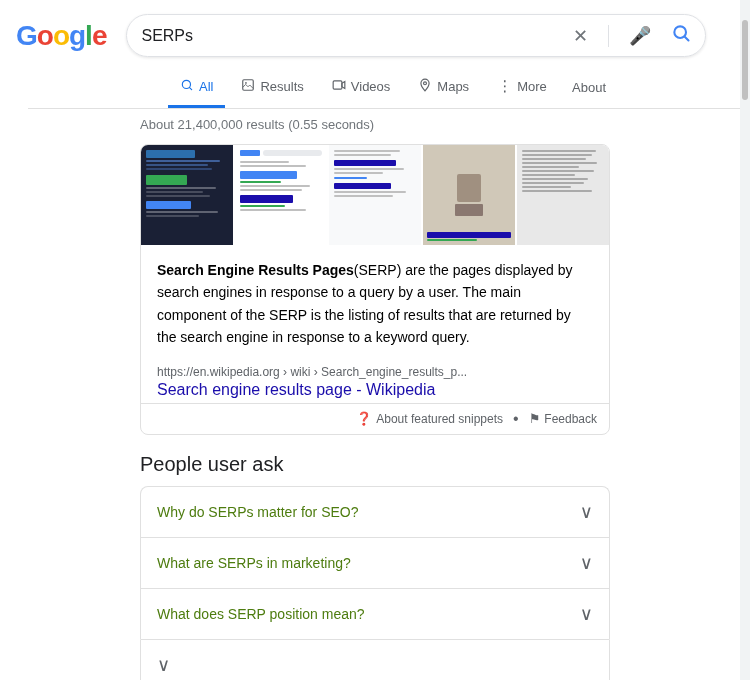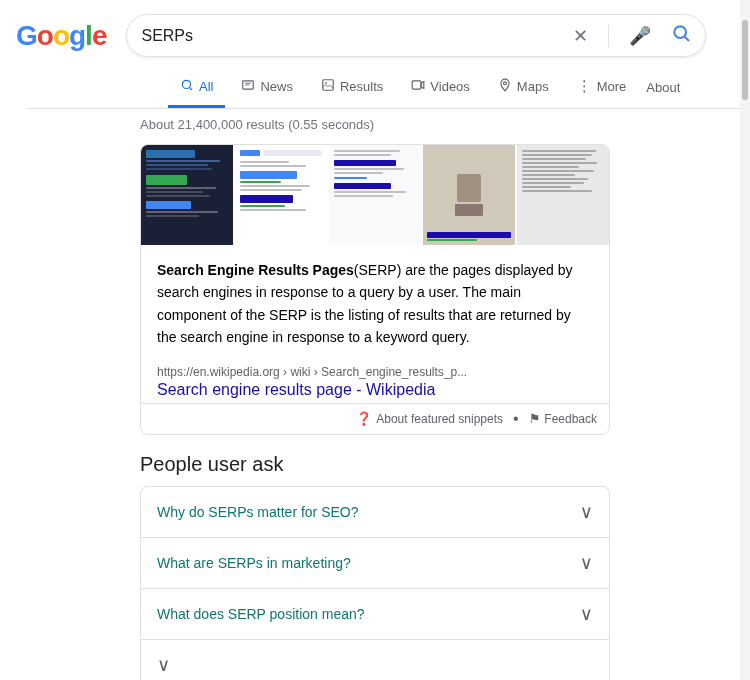--- a/index.html
+++ b/index.html
@@ -204,21 +204,21 @@
       cursor: pointer;
       background: #fff;
     }
     .paa-item:first-of-type { border-radius: 8px 8px 0 0; }
     .paa-item:last-of-type {
       border-bottom: 1px solid #e0e0e0;
       border-radius: 0 0 8px 8px;
     }
     .paa-question {
       font-size: 14px;
-      color: #0f766e;
+      color: #4d7c0f;
     }
     .paa-chevron {
       color: #5f6368;
       font-size: 18px;
     }
 
     
     .scrollbar-area {
       position: fixed;
       right: 0;
@@ -264,30 +264,20 @@
 
 <div class="nav-tabs">
   <div class="nav-tab active">
     <span class="nav-tab-icon">
       <svg width="14" height="14" viewBox="0 0 24 24" fill="none">
         <circle cx="11" cy="11" r="7" stroke="#1a73e8" stroke-width="2"></circle>
         <line x1="16" y1="16" x2="20" y2="20" stroke="#1a73e8" stroke-width="2" stroke-linecap="round"></line>
       </svg>
     </span>
     <span>All</span>
-  </div>
-  <div class="nav-tab">
-    <span class="nav-tab-icon">
-      <svg width="14" height="14" viewBox="0 0 24 24" fill="none">
-        <rect x="3" y="5" width="18" height="14" rx="1" stroke="#5f6368" stroke-width="2"></rect>
-        <line x1="7" y1="9" x2="17" y2="9" stroke="#5f6368" stroke-width="1.5"></line>
-        <line x1="7" y1="12" x2="14" y2="12" stroke="#5f6368" stroke-width="1.5"></line>
-      </svg>
-    </span>
-    <span>News</span>
   </div>
   <div class="nav-tab">
     <span class="nav-tab-icon">
       <svg width="14" height="14" viewBox="0 0 24 24" fill="none">
         <rect x="3" y="3" width="18" height="18" rx="2" stroke="#5f6368" stroke-width="2"></rect>
         <circle cx="8.5" cy="8.5" r="1.5" fill="#5f6368"></circle>
         <path d="M3 16l5-5 4 4 3-3 6 6" stroke="#5f6368" stroke-width="1.5"></path>
       </svg>
     </span>
     <span>Results</span>

